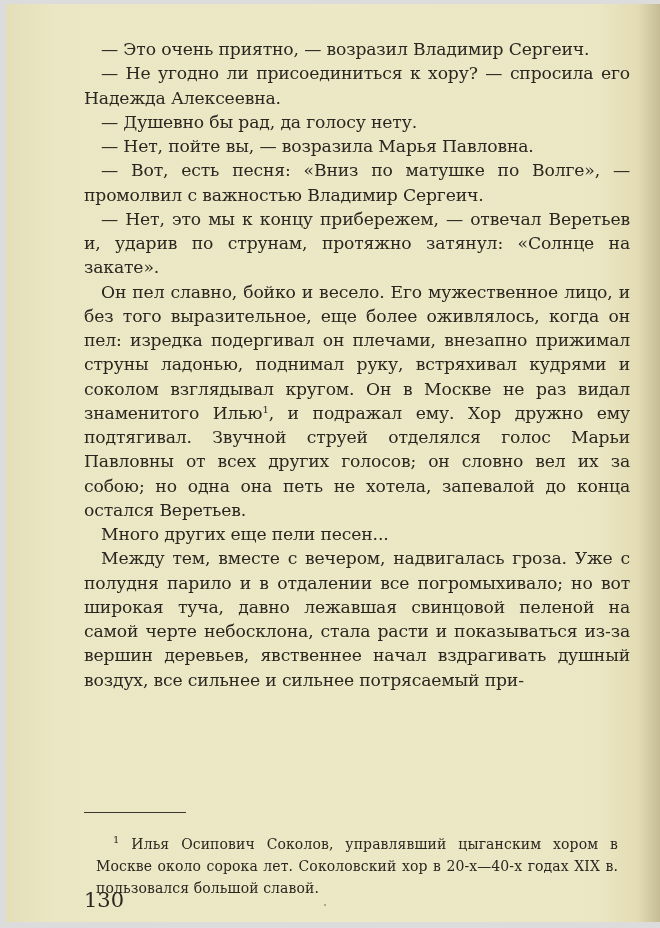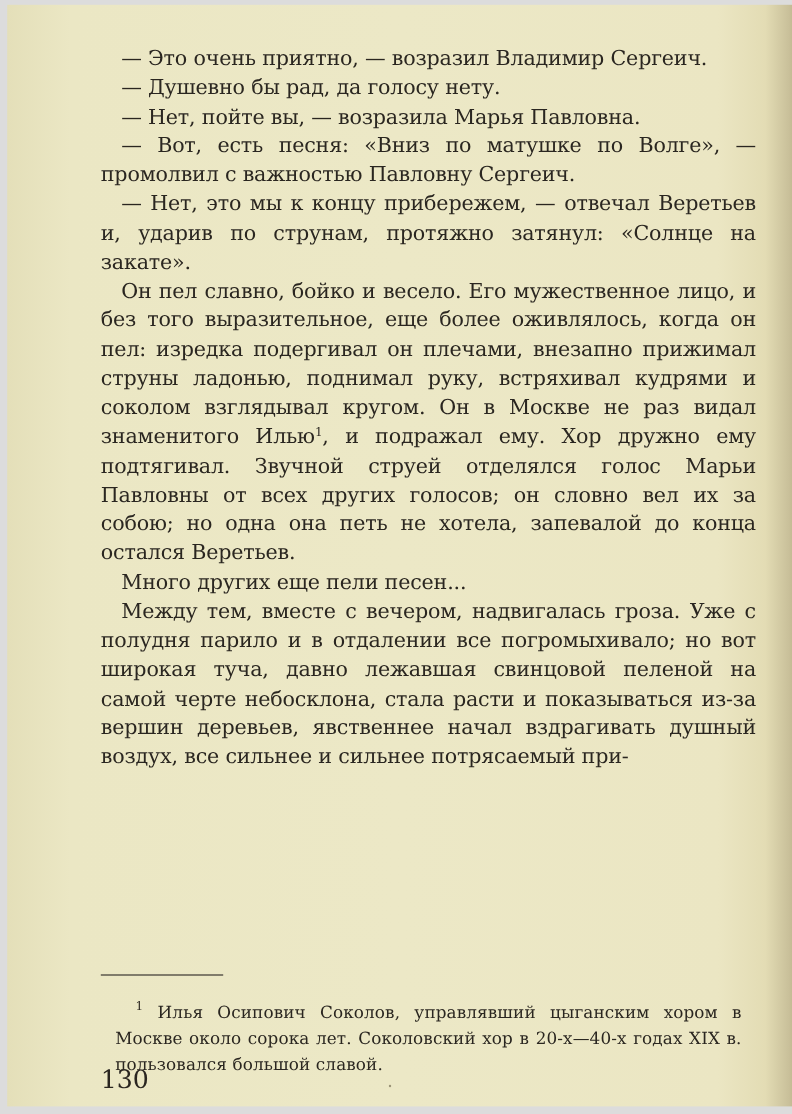--- a/index.html
+++ b/index.html
@@ -39,23 +39,24 @@
     font-family: "DejaVu Serif", serif; font-size: 21px; color: #2a2620;
   }
   .speck { position: absolute; left: 318px; top: 900px; width: 2px; height: 2px; background: #9a9376; border-radius: 1px; }
 </style>
 </head>
 <body>
 
 <div class="page">
   <div class="text">
     <p>— Это очень приятно, — возразил Владимир Сергеич.</p>
+    <p>— Не угодно ли присоединиться к хору? — спросила его Надежда Алексеевна.</p>
     <p>— Душевно бы рад, да голосу нету.</p>
     <p>— Нет, пойте вы, — возразила Марья Павловна.</p>
-    <p>— Вот, есть песня: «Вниз по матушке по Волге», — промолвил с важностью Павловну Сергеич.</p>
+    <p>— Вот, есть песня: «Вниз по матушке по Волге», — промолвил с важностью Владимир Сергеич.</p>
     <p>— Нет, это мы к концу прибережем, — отвечал Веретьев и, ударив по струнам, протяжно затянул: «Солнце на закате».</p>
     <p><span>Он пел славно, бойко и весело. Его мужественное лицо, и без того выразительное, еще более оживлялось, когда он пел: изредка подергивал он плечами, внезапно прижимал струны ладонью, поднимал руку, встряхивал кудрями и соколом взглядывал кругом. Он в Москве не раз видал знаменитого Илью</span><sup>1</sup><span>, и подражал ему. Хор дружно ему подтягивал. Звучной струей отделялся голос Марьи Павловны от всех других голосов; он словно вел их за собою; но одна она петь не хотела, запевалой до конца остался Веретьев.</span></p>
     <p>Много других еще пели песен...</p>
     <p>Между тем, вместе с вечером, надвигалась гроза. Уже с полудня парило и в отдалении все погромыхивало; но вот широкая туча, давно лежавшая свинцовой пеленой на самой черте небосклона, стала расти и показываться из-за вершин деревьев, явственнее начал вздрагивать душный воздух, все сильнее и сильнее потрясаемый при-</p>
   </div>
 
   <div class="rule"></div>
 
   <div class="notes">
     <p><sup>1</sup> <span>Илья Осипович Соколов, управлявший цыганским хором в Москве около сорока лет. Соколовский хор в 20-х—40-х годах XIX в. пользовался большой славой.</span></p>

